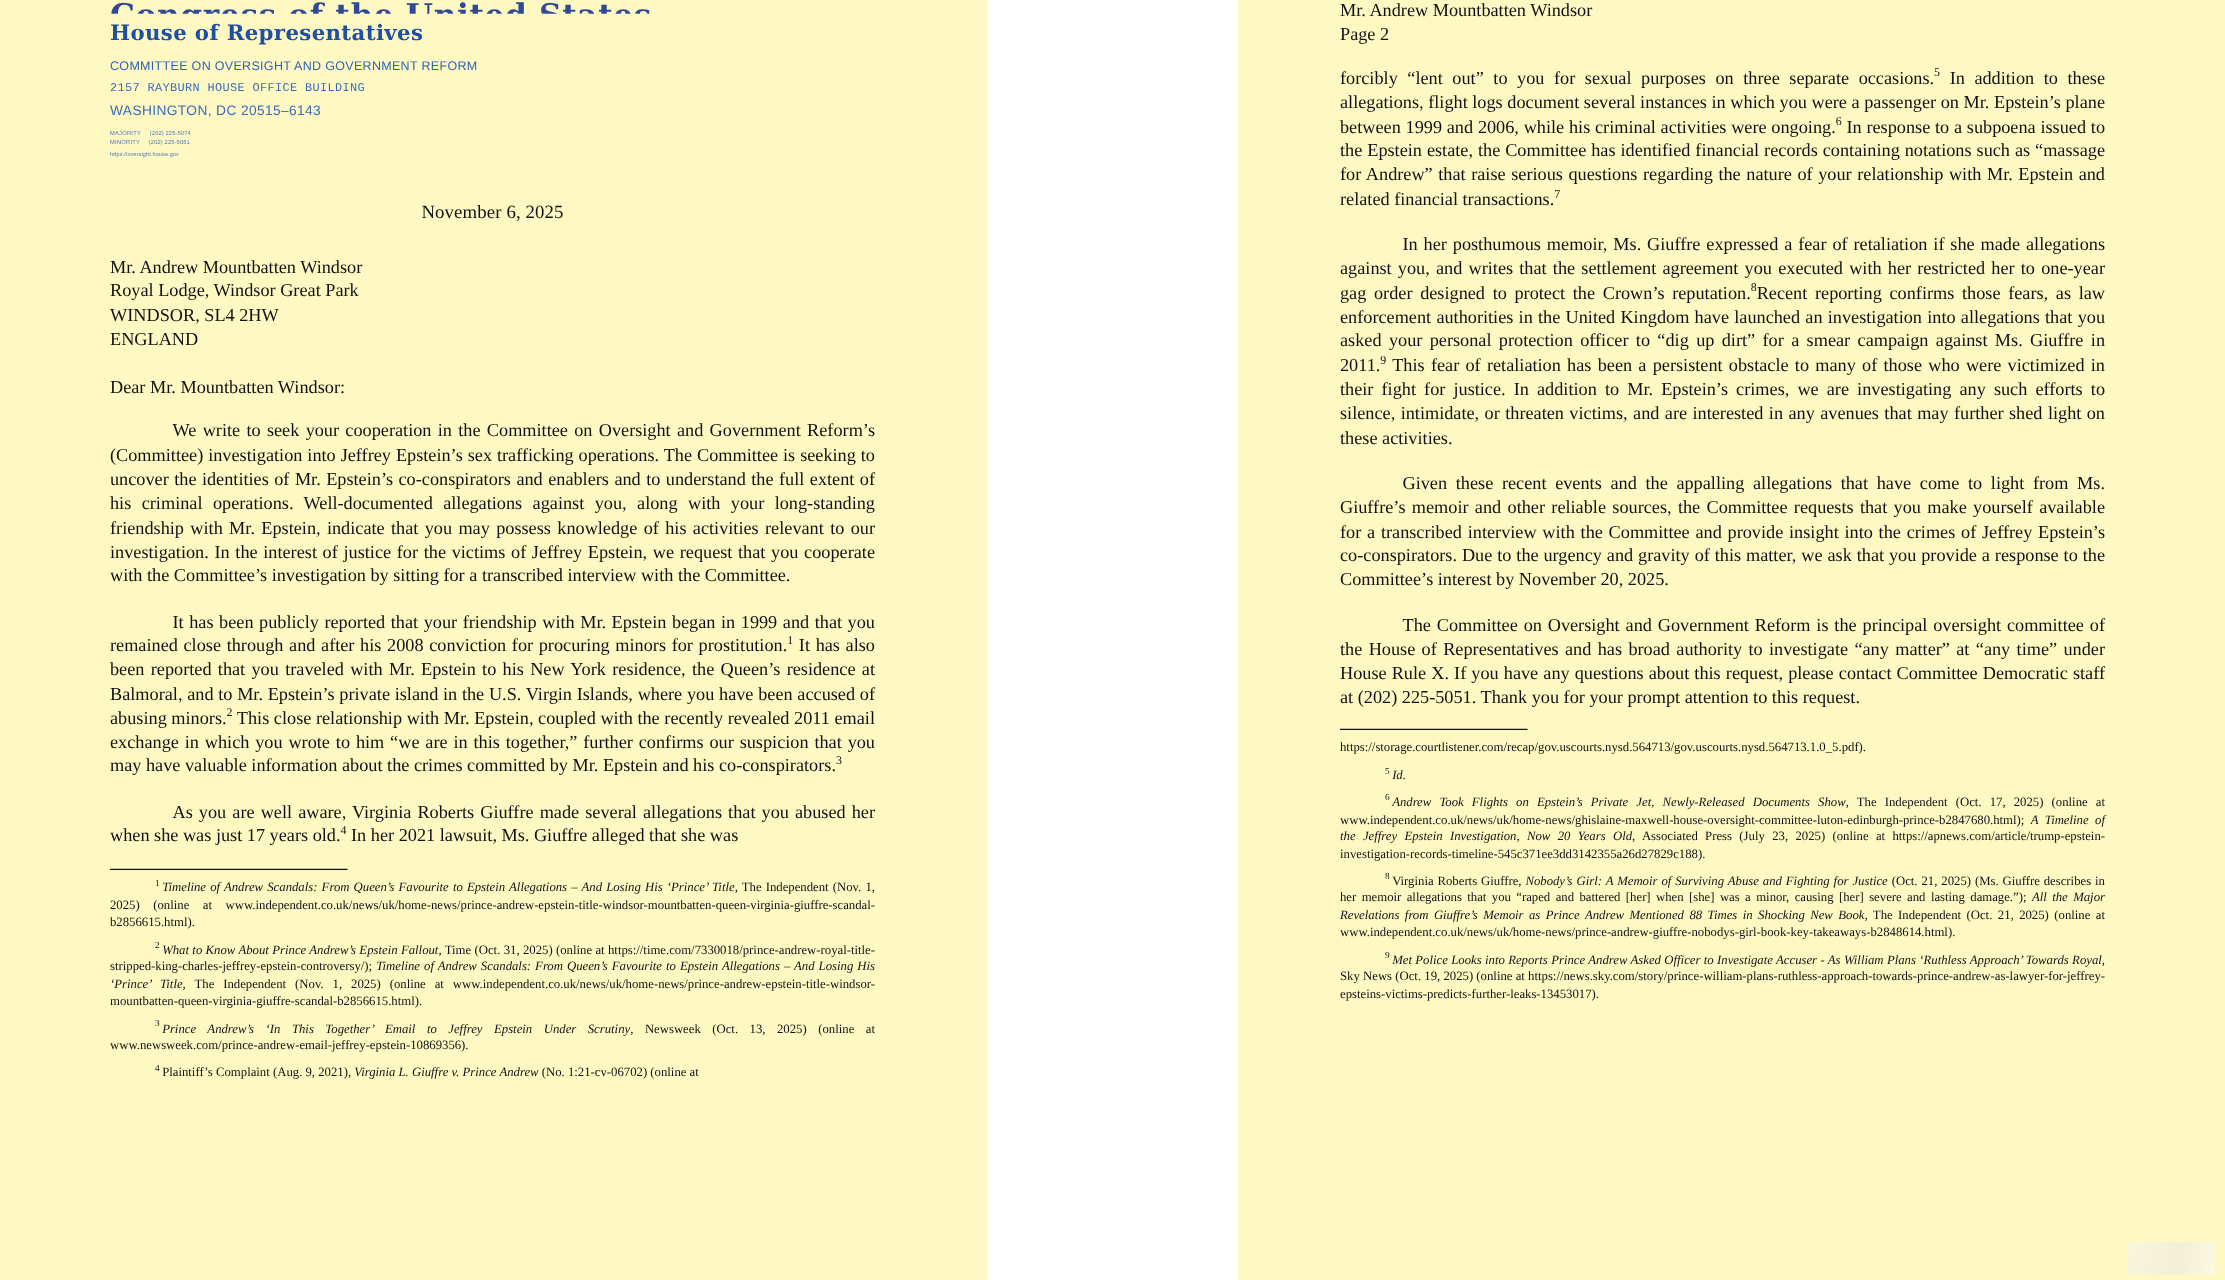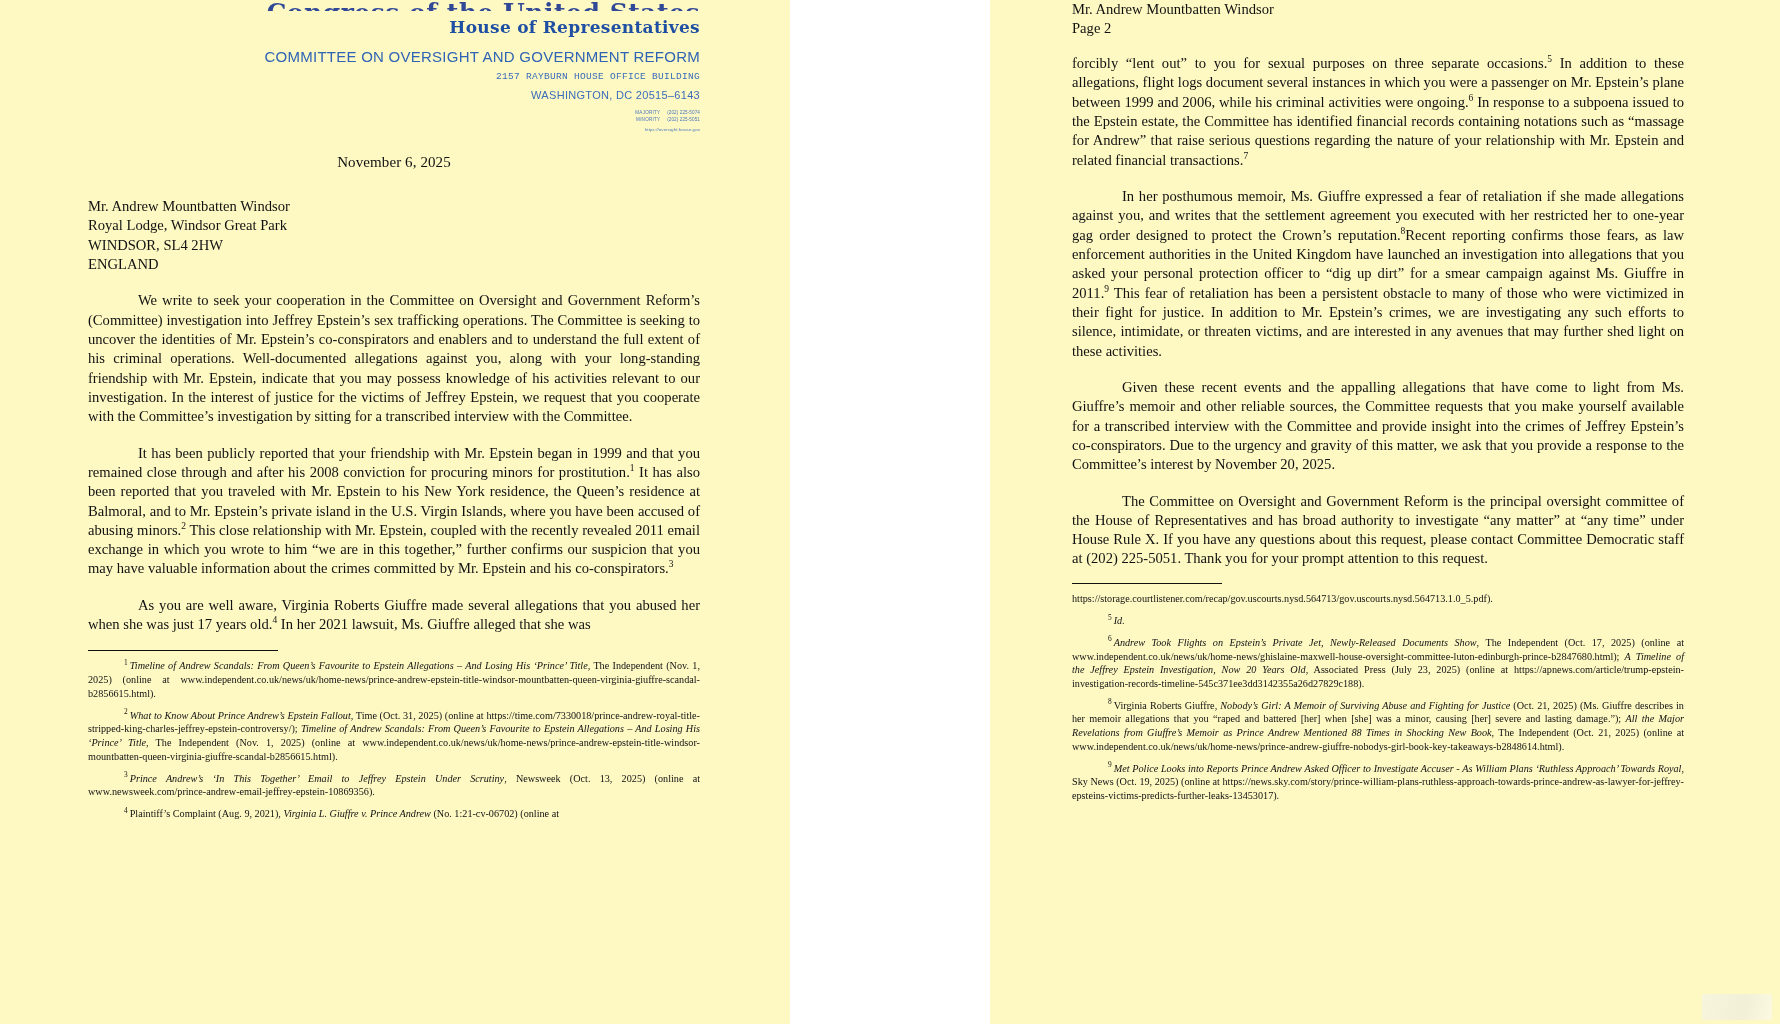--- a/index.html
+++ b/index.html
@@ -31,21 +31,21 @@
   .page-inner-left {
     position: absolute;
     left: 88px; top: 0; width: 612px;
   }
   .page-inner-right {
     position: absolute;
     left: 82px; top: 0; width: 612px;
   }
 
   
-  .letterhead { text-align: right; padding-top: 0px; }
+  .letterhead { text-align: left; padding-top: 0px; }
   .lh-congress {
     font-family: "DejaVu Serif", serif;
     font-weight: bold;
     font-size: 25px;
     color: #1f3a93;
     letter-spacing: 0.5px;
     line-height: 1.0;
     margin: 0;
     height: 11px;
     overflow: hidden;
@@ -54,21 +54,21 @@
   .lh-house {
     font-family: "DejaVu Serif", serif;
     font-weight: bold;
     font-size: 17px;
     color: #1f4fa3;
     margin: 6px 0 0 0;
     letter-spacing: 0.3px;
   }
   .lh-committee {
     font-family: "Liberation Sans", sans-serif;
-    font-size: 15px;
+    font-size: 10px;
     color: #2f63b5;
     letter-spacing: 0.25px;
     margin-top: 11px;
     font-weight: 500;
   }
   .lh-address {
     font-family: Liberation Mono, monospace;
     font-size: 9.5px;
     color: #3a6cbb;
     letter-spacing: 0.3px;
@@ -95,21 +95,21 @@
     font-family: "Liberation Sans", sans-serif;
     font-size: 4.4px;
     color: #4a76bf;
     margin-top: 4px;
     letter-spacing: .1px;
   }
 
   .date-line {
     text-align: center;
     font-size: 15px;
-    margin-top: 22px;
+    margin-top: 36px;
     letter-spacing: .1px;
   }
 
   .addr-block {
     margin-top: 26px;
     font-size: 14.6px;
     line-height: 1.32;
   }
   .addr-block div { white-space: nowrap; }
 
@@ -213,20 +213,21 @@
 
       <div class="date-line">November 6, 2025</div>
 
       <div class="addr-block">
         <div>Mr. Andrew Mountbatten Windsor</div>
         <div>Royal Lodge, Windsor Great Park</div>
         <div>WINDSOR, SL4 2HW</div>
         <div>ENGLAND</div>
       </div>
 
+      <div class="salutation">Dear Mr. Mountbatten Windsor:</div>
 
       <p class="body-p">We write to seek your cooperation in the Committee on Oversight and Government Reform’s (Committee) investigation into Jeffrey Epstein’s sex trafficking operations. The Committee is seeking to uncover the identities of Mr. Epstein’s co-conspirators and enablers and to understand the full extent of his criminal operations. Well-documented allegations against you, along with your long-standing friendship with Mr. Epstein, indicate that you may possess knowledge of his activities relevant to our investigation. In the interest of justice for the victims of Jeffrey Epstein, we request that you cooperate with the Committee’s investigation by sitting for a transcribed interview with the Committee.</p>
 
       <p class="body-p"><span>It has been publicly reported that your friendship with Mr. Epstein began in 1999 and that you remained close through and after his 2008 conviction for procuring minors for prostitution.</span><sup class="fn">1</sup><span> It has also been reported that you traveled with Mr. Epstein to his New York residence, the Queen’s residence at Balmoral, and to Mr. Epstein’s private island in the U.S. Virgin Islands, where you have been accused of abusing minors.</span><sup class="fn">2</sup><span> This close relationship with Mr. Epstein, coupled with the recently revealed 2011 email exchange in which you wrote to him “we are in this together,” further confirms our suspicion that you may have valuable information about the crimes committed by Mr. Epstein and his co-conspirators.</span><sup class="fn">3</sup></p>
 
       <p class="body-p"><span>As you are well aware, Virginia Roberts Giuffre made several allegations that you abused her when she was just 17 years old.</span><sup class="fn">4</sup><span> In her 2021 lawsuit, Ms. Giuffre alleged that she was</span></p>
 
       <div class="fn-rule"></div>
 
       <div class="footnotes">

